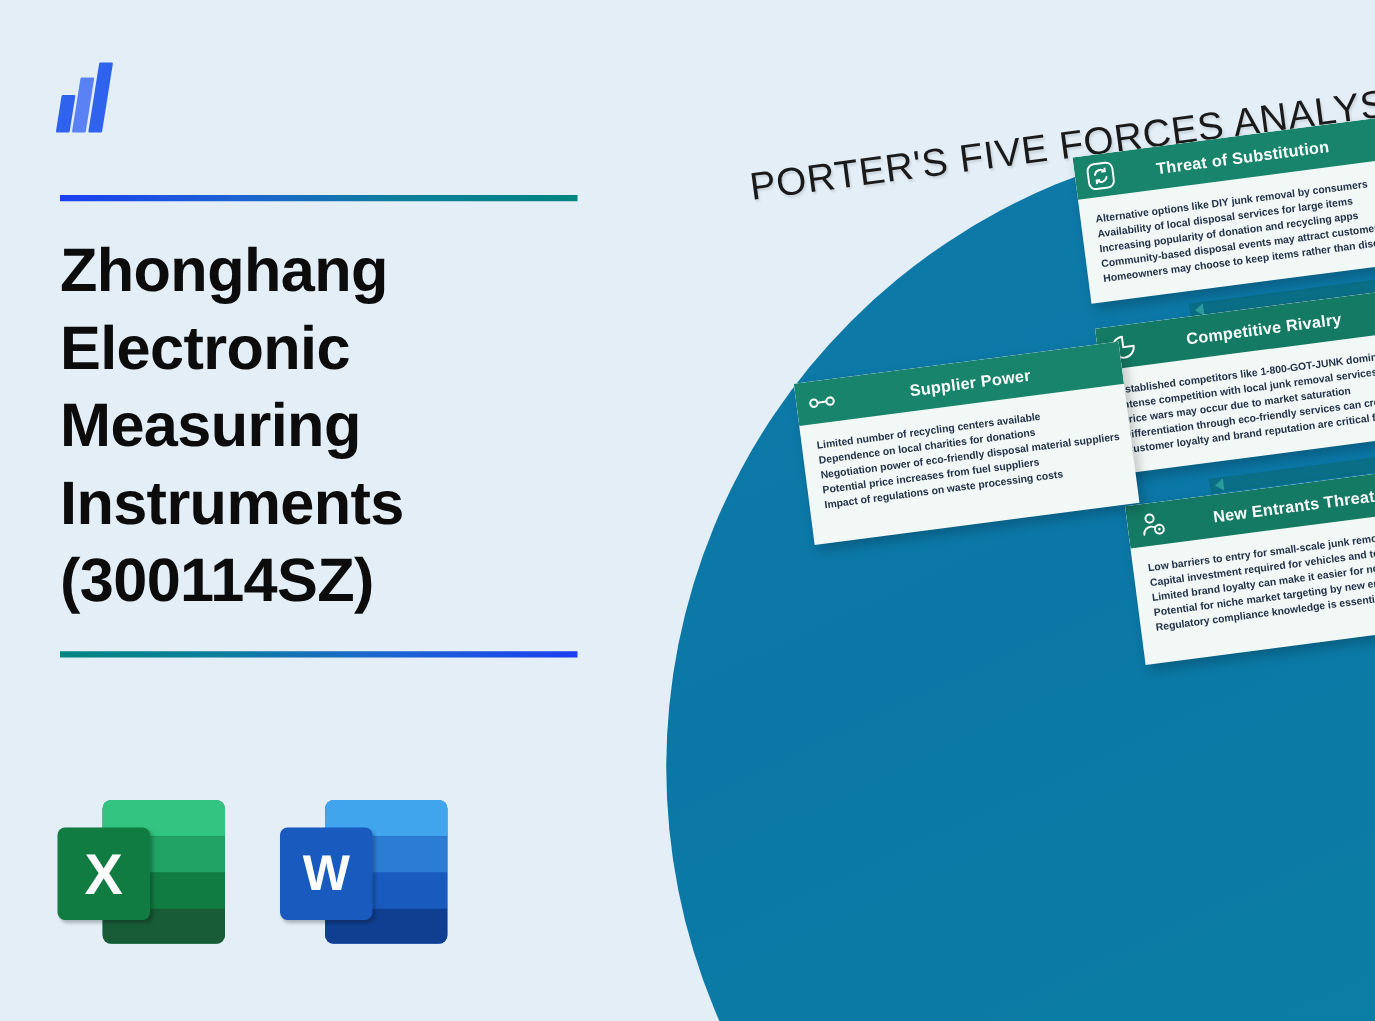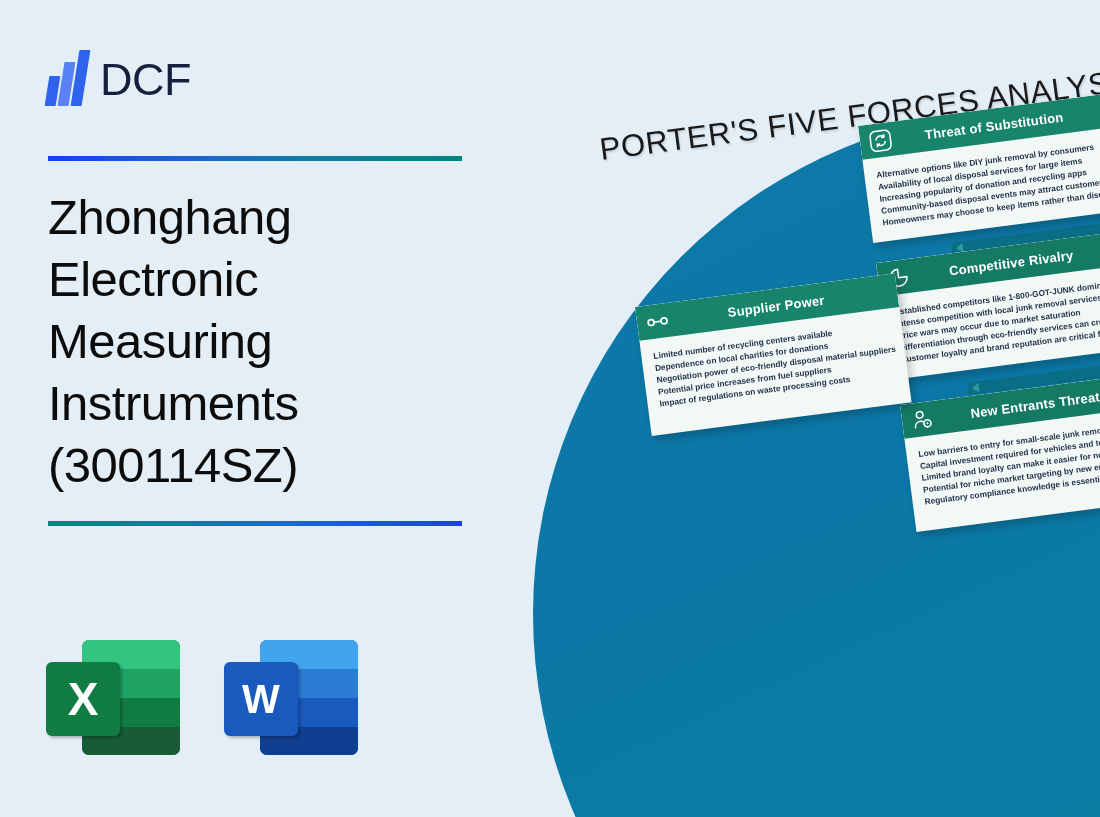--- a/index.html
+++ b/index.html
@@ -63,21 +63,21 @@
   }
   #divider-top    { top: 156px; background: linear-gradient(90deg,#1b3ff0 0%,#1d63d2 35%,#0d7f9c 65%,#00857f 100%); }
   #divider-bottom { top: 521px; background: linear-gradient(90deg,#00857f 0%,#0d7f9c 30%,#1d63d2 65%,#1b3ff0 100%); }
 
   
   #company-title {
     position: absolute;
     left: 48px; top: 186px;
     width: 430px;
     font-size: 49px;
-    font-weight: normal;
+    font-weight: bold;
     line-height: 62px;
     color: #0c0c0c;
     letter-spacing: -0.5px;
   }
 
   
   #office-icons {
     position: absolute;
     left: 46px; top: 640px;
     display: flex;
@@ -339,21 +339,20 @@
   </div>
 
   <div id="left-panel">
 
     <div id="logo">
       <span class="logo-mark">
         <span class="logo-bar b1"></span>
         <span class="logo-bar b2"></span>
         <span class="logo-bar b3"></span>
       </span>
-      <span id="logo-text">DCF</span>
     </div>
 
     <div class="divider" id="divider-top"></div>
 
     <div id="company-title">Zhonghang Electronic Measuring Instruments (300114SZ)</div>
 
     <div class="divider" id="divider-bottom"></div>
 
     <div id="office-icons">
       <div class="office-icon">

